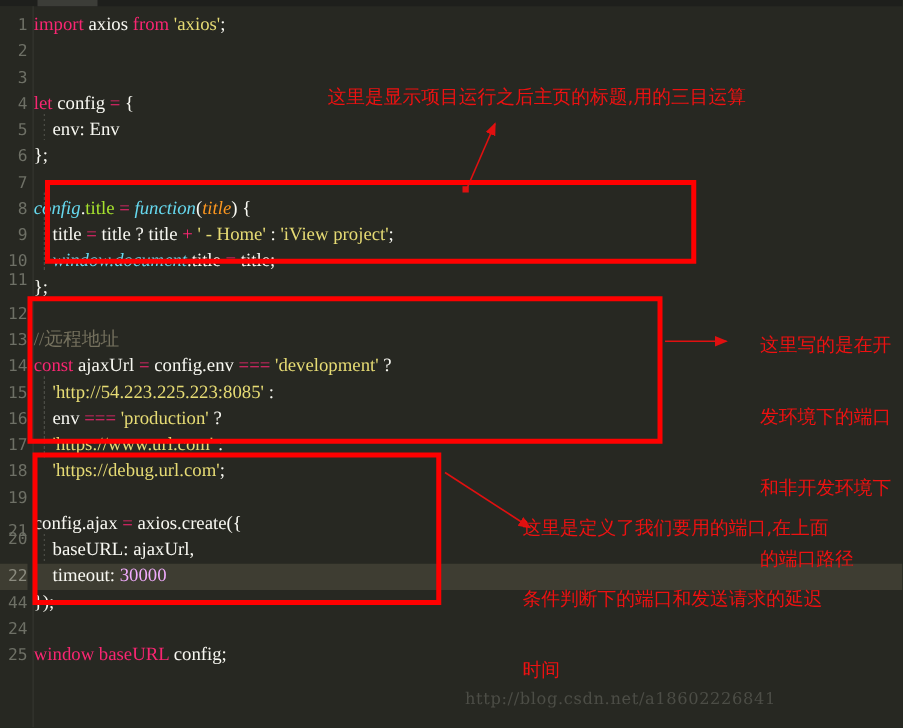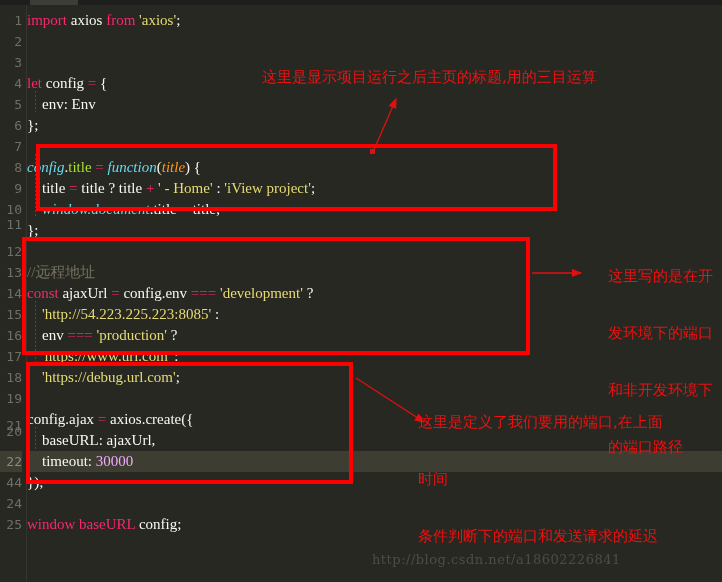--- a/index.html
+++ b/index.html
@@ -195,19 +195,19 @@
 
   <div class="ann" style="left:608px;top:229px;">
     <div>这里写的是在开</div>
     <div>发环境下的端口</div>
     <div>和非开发环境下</div>
     <div>的端口路径</div>
   </div>
 
   <div class="ann" style="left:418px;top:375px;">
     <div>这里是定义了我们要用的端口,在上面</div>
+    <div>条件判断下的端口和发送请求的延迟</div>
     <div>时间</div>
-    <div>条件判断下的端口和发送请求的延迟</div>
   </div>
 
   <div class="wm">http://blog.csdn.net/a18602226841</div>
 
 </div>
 
 </body></html>

